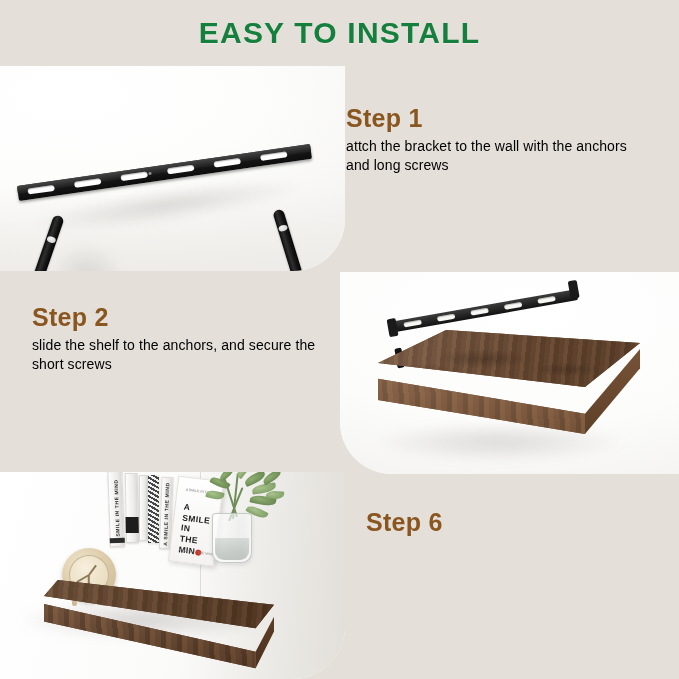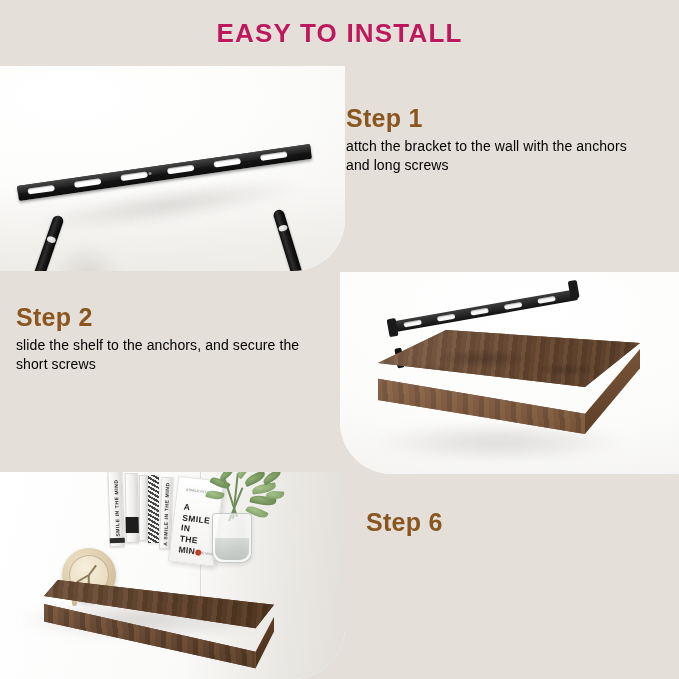--- a/index.html
+++ b/index.html
@@ -10,41 +10,41 @@
     position:relative;
     overflow:hidden;
   }
 
   
   .title-bar{
     position:absolute; top:0; left:0; width:679px; height:66px;
     display:flex; align-items:center; justify-content:center;
   }
   .title{
-    font-size:26px; font-weight:bold; letter-spacing:1.2px;
-    color:#be185d;
+    font-size:30px; font-weight:bold; letter-spacing:1.2px;
+    color:#15803d;
     text-shadow:0 1px 0 rgba(255,255,255,.35);
   }
 
   
   .panel{ position:absolute; overflow:hidden; background:#fdfdfc; }
 
   #panel1{ left:0; top:66px; width:345px; height:205px;
            border-bottom-right-radius:52px; }
   #panel2{ left:340px; top:272px; width:339px; height:202px;
            border-bottom-left-radius:52px; }
   #panel3{ left:0; top:472px; width:345px; height:207px;
            border-bottom-right-radius:52px; }
 
   .panel-inner{ position:absolute; inset:0; }
 
   
   .textblock{ position:absolute; }
   #text1{ left:346px; top:104px; width:300px; }
-  #text2{ left:16px;  top:303px; width:300px; }
+  #text2{ left:32px;  top:303px; width:300px; }
   #text3{ left:366px; top:508px; width:305px; }
 
   .step-label{
     font-size:25px; font-weight:bold; color:#8a5620;
     margin-bottom:4px; letter-spacing:.3px;
   }
   .step-body{
     font-size:14px; line-height:1.35; color:#000000;
     letter-spacing:.1px;
   }

